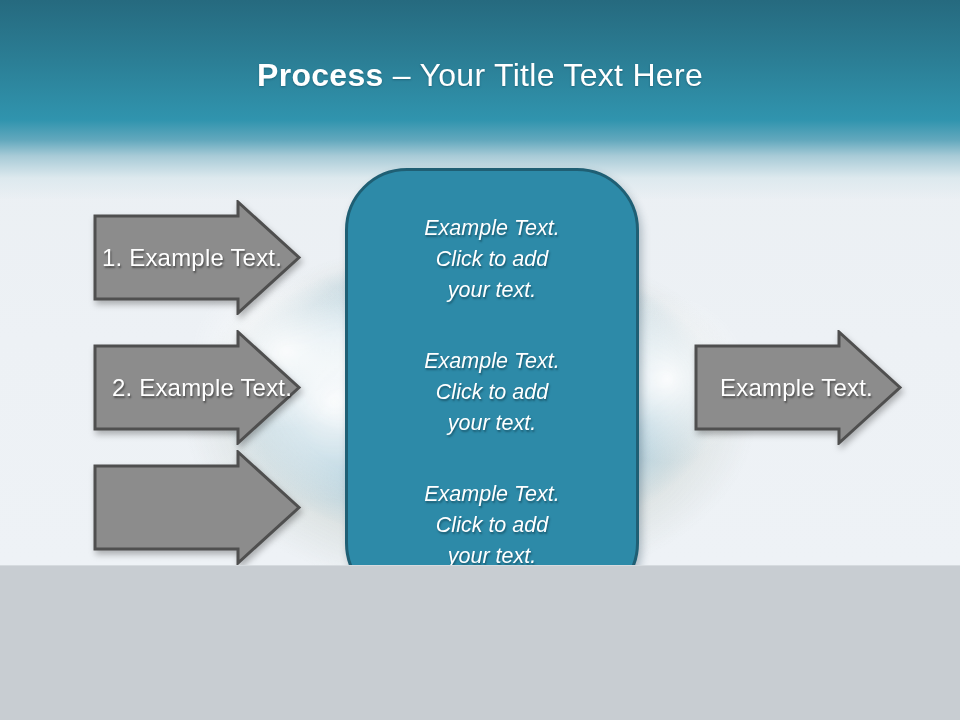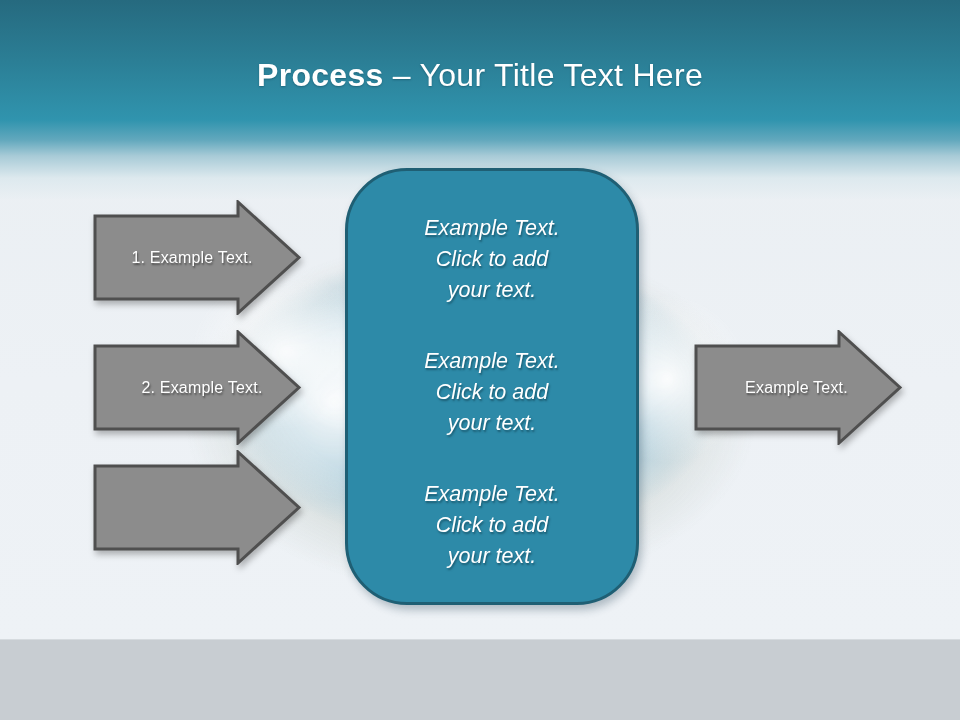--- a/index.html
+++ b/index.html
@@ -1,18 +1,18 @@
 <!DOCTYPE html>
 <html style="--header-top: #266a7f; --header-mid: #3094ae; --arrow-fill: #8c8c8c; --arrow-border: #4f4f4f; --box-fill: #2d8aa8; --box-border: #1f5f74;"><head>
 <meta charset="utf-8">
 <style>
   html,body{margin:0;padding:0;background:#c8cdd2;}
   *{box-sizing:border-box;font-family:"Liberation Sans",sans-serif;}
   .slide{
-    position:relative;width:960px;height:640px;overflow:hidden;
+    position:relative;width:960px;height:566px;overflow:hidden;
     background:linear-gradient(180deg,#e9eef2 0%,#edf1f5 60%,#eef2f6 100%);
     border-bottom:1px solid rgba(0,0,0,0.08);
   }
   
   .header-band{
     position:absolute;left:0;top:0;width:960px;height:200px;
     background:linear-gradient(180deg,
       var(--header-top) 0%,
       #2b7e95 30%,
       var(--header-mid) 60%,
@@ -43,21 +43,21 @@
   
   .arrow{position:absolute;width:210px;height:115px;filter:drop-shadow(2px 4px 3px rgba(0,0,0,0.28));}
   .arrow polygon{
     fill:var(--arrow-fill);
     stroke:var(--arrow-border);
     stroke-width:3;
     stroke-linejoin:miter;
   }
   .arrow-label{
     position:absolute;height:83px;display:flex;align-items:center;justify-content:center;
-    color:#ffffff;font-size:16px;letter-spacing:0.2px;
+    color:#ffffff;font-size:24px;letter-spacing:0.2px;
     text-shadow:1px 2px 2px rgba(0,0,0,0.45);
     pointer-events:none;white-space:nowrap;padding-left:8px;
   }
   
   .center-box{
     position:absolute;left:345px;top:168px;width:294px;height:437px;
     background:var(--box-fill);
     border:3px solid var(--box-border);
     border-radius:62px;
     box-shadow:3px 5px 9px rgba(30,60,80,0.3);

